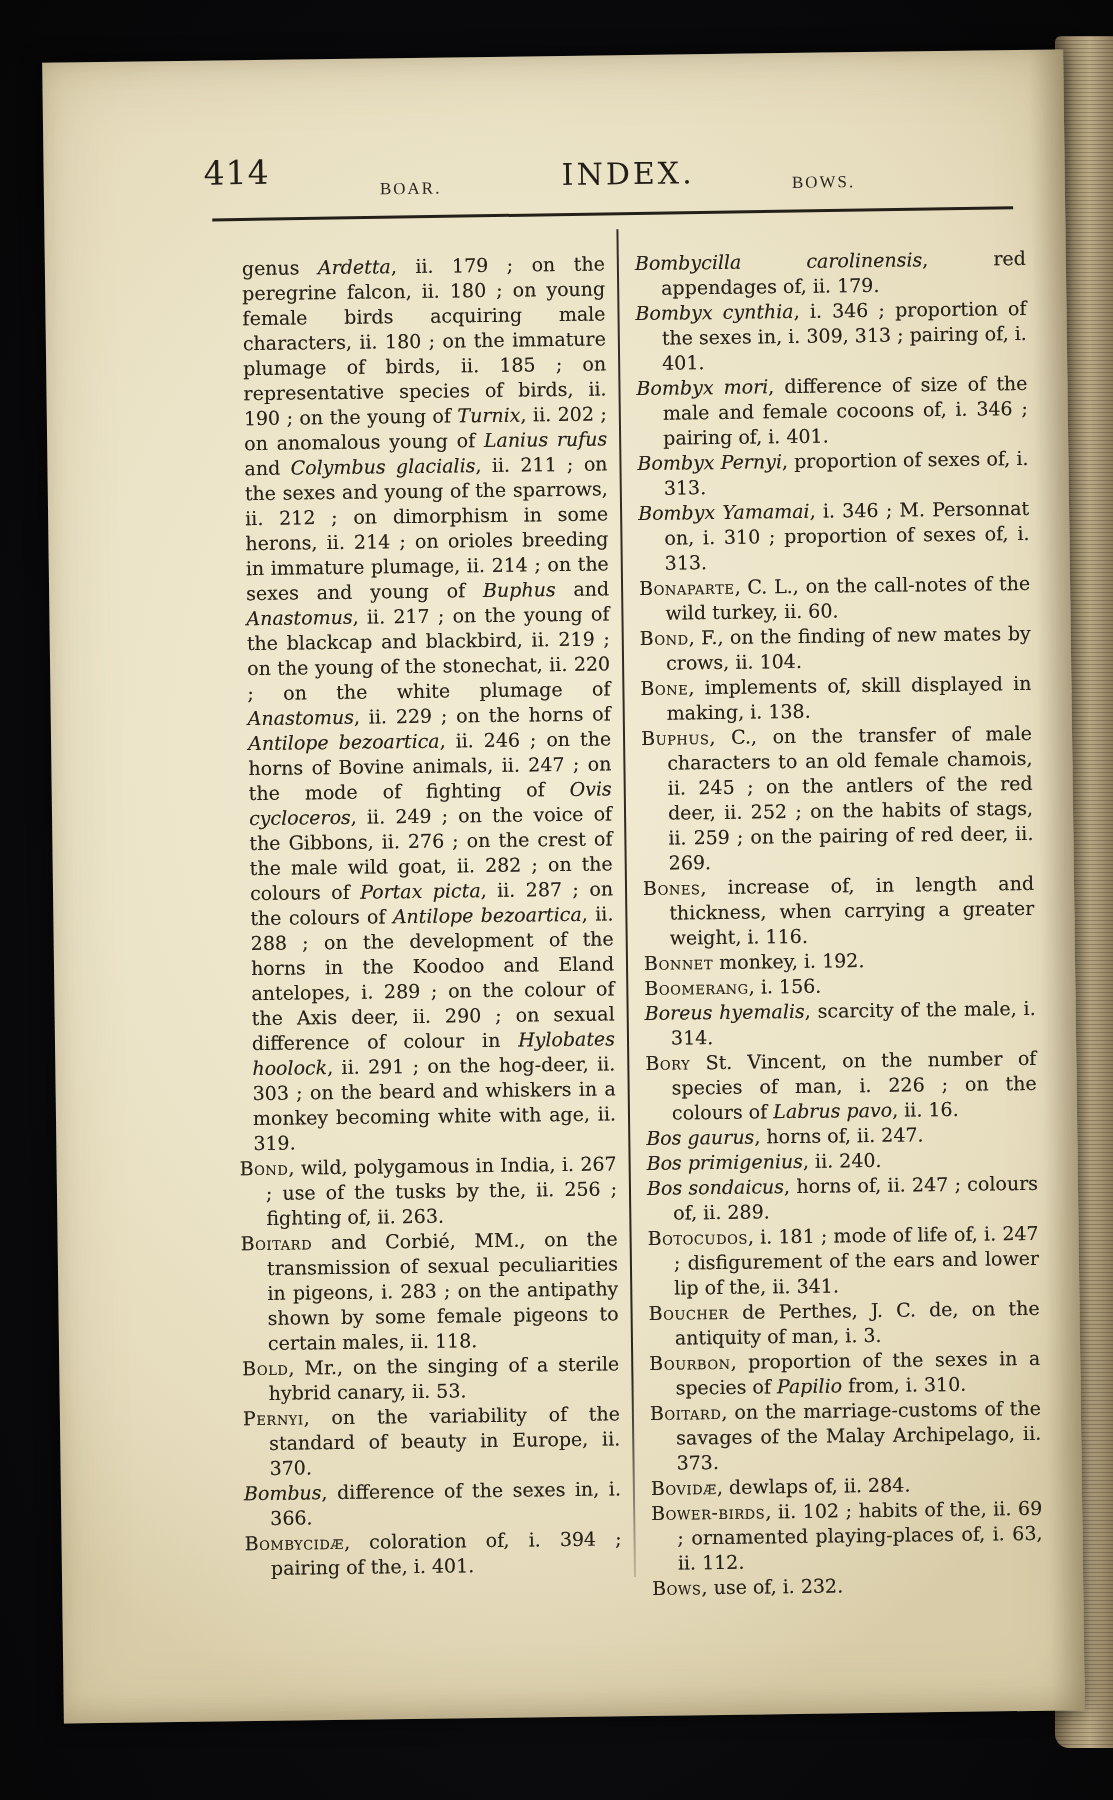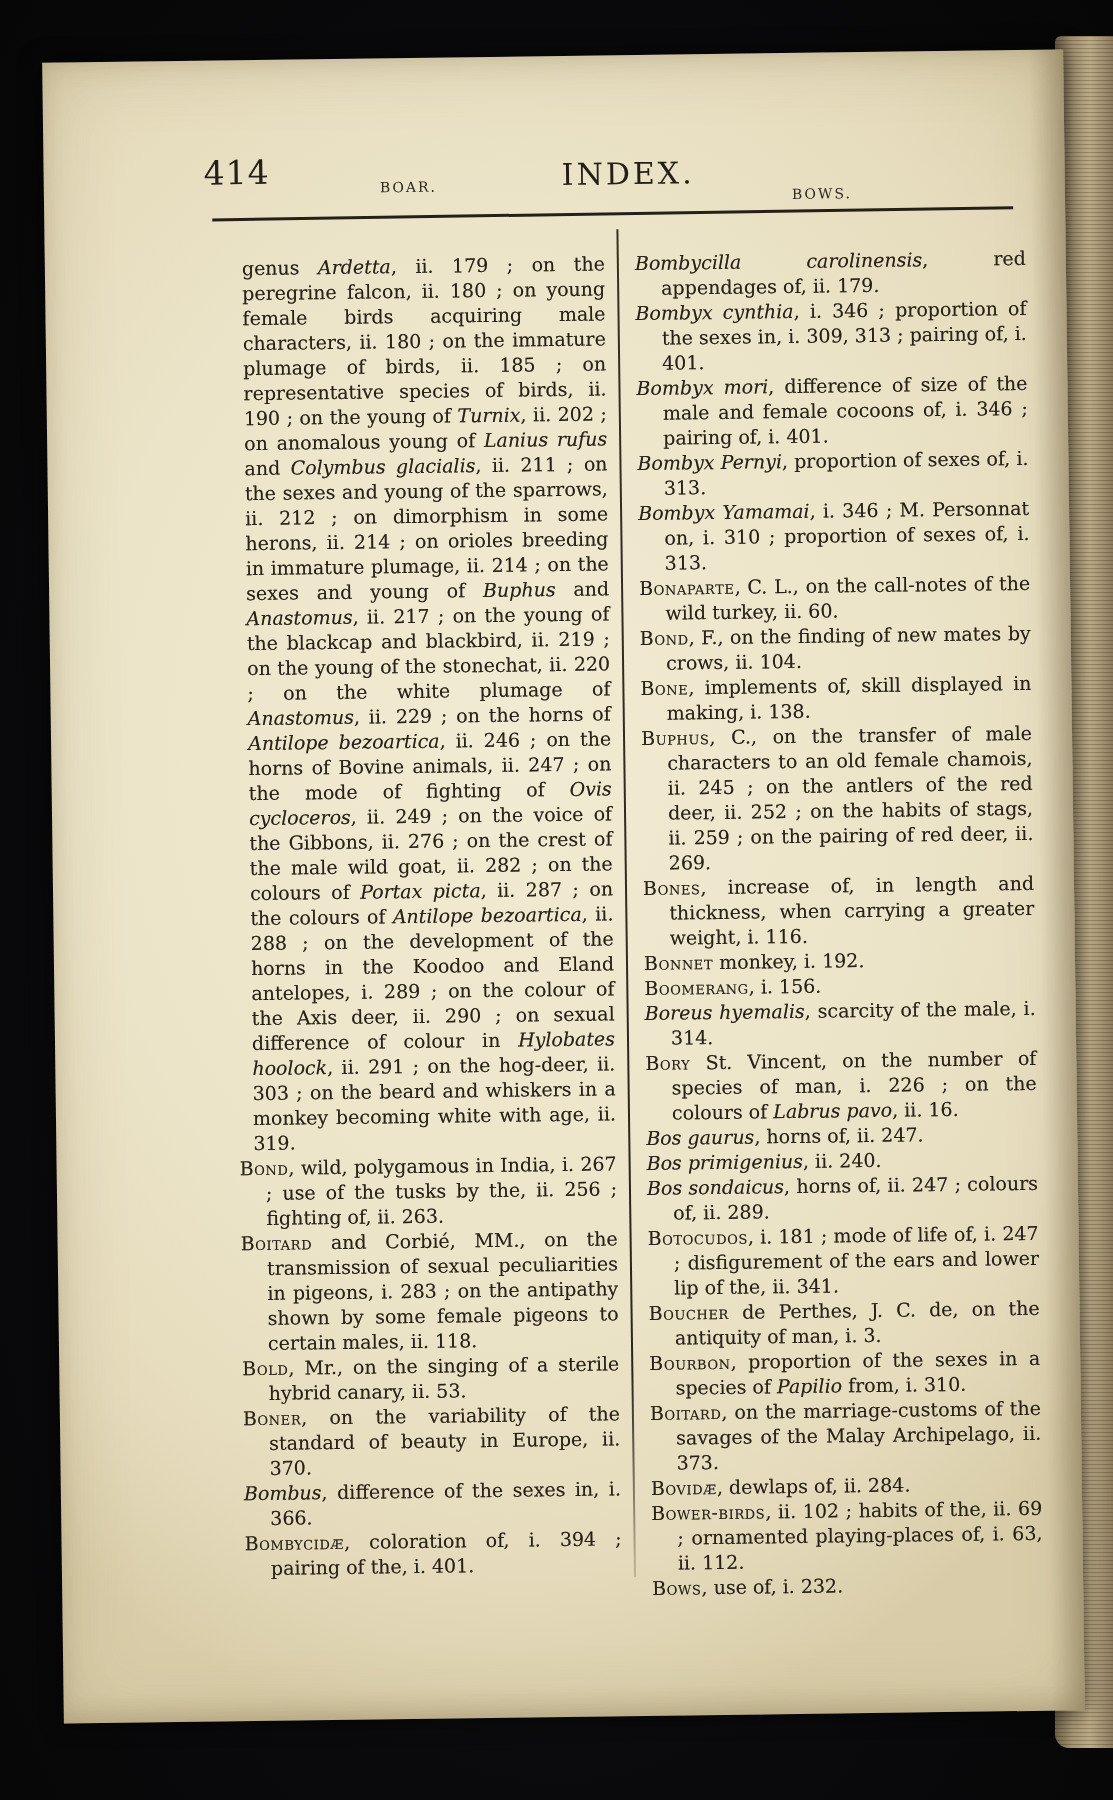--- a/index.html
+++ b/index.html
@@ -41,24 +41,24 @@
     content:""; position:absolute; right:0; top:0; width:34px; height:100%;
     background:linear-gradient(to right, rgba(90,75,48,0) 0%, rgba(90,75,48,0.22) 100%);
     pointer-events:none;
   }
 
   .page-number {
     position:absolute; left:160px; top:96px;
     font-size:33px; line-height:1; color:#231e18; letter-spacing:1px;
   }
   .running-head {
-    font-size:14px; line-height:1; letter-spacing:2px; color:#2c2620;
+    font-size:17px; line-height:1; letter-spacing:2px; color:#2c2620;font-family:Liberation Serif, serif;
   }
   .running-head.left  { position:absolute; left:336px; top:122px; }
-  .running-head.right { position:absolute; left:748px; top:134px; }
+  .running-head.right { position:absolute; left:748px; top:121px; }
   .page-title {
     position:absolute; left:518px; top:104px;
     font-size:30px; line-height:1; letter-spacing:3px; color:#231e18;
   }
   .header-rule {
     position:absolute; left:168px; top:157px; width:801px; height:2.5px;
     background:#241f19; transform:rotate(-0.12deg);
   }
 
   .column {
@@ -95,21 +95,21 @@
   <div class="running-head right">BOWS.</div>
   <div class="header-rule"></div>
 
   <div class="column-divider"></div>
 
   <div class="column left">
       <div class="entry continuation"><span class="seg-r">genus </span><span class="seg-i">Ardetta</span><span class="seg-r">, ii. 179 ; on the peregrine falcon, ii. 180 ; on young female birds acquiring male characters, ii. 180 ; on the immature plumage of birds, ii. 185 ; on representative species of birds, ii. 190 ; on the young of </span><span class="seg-i">Turnix</span><span class="seg-r">, ii. 202 ; on anomalous young of </span><span class="seg-i">Lanius rufus</span><span class="seg-r"> and </span><span class="seg-i">Colymbus glacialis</span><span class="seg-r">, ii. 211 ; on the sexes and young of the sparrows, ii. 212 ; on dimorphism in some herons, ii. 214 ; on orioles breeding in immature plumage, ii. 214 ; on the sexes and young of </span><span class="seg-i">Buphus</span><span class="seg-r"> and </span><span class="seg-i">Anastomus</span><span class="seg-r">, ii. 217 ; on the young of the blackcap and blackbird, ii. 219 ; on the young of the stonechat, ii. 220 ; on the white plumage of </span><span class="seg-i">Anastomus</span><span class="seg-r">, ii. 229 ; on the horns of </span><span class="seg-i">Antilope bezoartica</span><span class="seg-r">, ii. 246 ; on the horns of Bovine animals, ii. 247 ; on the mode of fighting of </span><span class="seg-i">Ovis cycloceros</span><span class="seg-r">, ii. 249 ; on the voice of the Gibbons, ii. 276 ; on the crest of the male wild goat, ii. 282 ; on the colours of </span><span class="seg-i">Portax picta</span><span class="seg-r">, ii. 287 ; on the colours of </span><span class="seg-i">Antilope bezoartica</span><span class="seg-r">, ii. 288 ; on the development of the horns in the Koodoo and Eland antelopes, i. 289 ; on the colour of the Axis deer, ii. 290 ; on sexual difference of colour in </span><span class="seg-i">Hylobates hoolock</span><span class="seg-r">, ii. 291 ; on the hog-deer, ii. 303 ; on the beard and whiskers in a monkey becoming white with age, ii. 319.</span></div>
       <div class="entry"><span class="seg-sc">Bond</span><span class="seg-r">, wild, polygamous in India, i. 267 ; use of the tusks by the, ii. 256 ; fighting of, ii. 263.</span></div>
       <div class="entry"><span class="seg-sc">Boitard</span><span class="seg-r"> and Corbié, MM., on the transmission of sexual peculiarities in pigeons, i. 283 ; on the antipathy shown by some female pigeons to certain males, ii. 118.</span></div>
       <div class="entry"><span class="seg-sc">Bold</span><span class="seg-r">, Mr., on the singing of a sterile hybrid canary, ii. 53.</span></div>
-      <div class="entry"><span class="seg-sc">Boner</span><span class="seg-r">, on the variability of the standard of beauty in Europe, ii. 370.</span></div>
+      <div class="entry"><span class="seg-sc">Pernyi</span><span class="seg-r">, on the variability of the standard of beauty in Europe, ii. 370.</span></div>
       <div class="entry"><span class="seg-i">Bombus</span><span class="seg-r">, difference of the sexes in, i. 366.</span></div>
       <div class="entry"><span class="seg-sc">Bombycidæ</span><span class="seg-r">, coloration of, i. 394 ; pairing of the, i. 401.</span></div>
     </div>
   <div class="column right">
       <div class="entry"><span class="seg-i">Bombycilla carolinensis</span><span class="seg-r">, red appendages of, ii. 179.</span></div>
       <div class="entry"><span class="seg-i">Bombyx cynthia</span><span class="seg-r">, i. 346 ; proportion of the sexes in, i. 309, 313 ; pairing of, i. 401.</span></div>
       <div class="entry"><span class="seg-i">Bombyx mori</span><span class="seg-r">, difference of size of the male and female cocoons of, i. 346 ; pairing of, i. 401.</span></div>
       <div class="entry"><span class="seg-i">Bombyx Pernyi</span><span class="seg-r">, proportion of sexes of, i. 313.</span></div>
       <div class="entry"><span class="seg-i">Bombyx Yamamai</span><span class="seg-r">, i. 346 ; M. Personnat on, i. 310 ; proportion of sexes of, i. 313.</span></div>
       <div class="entry"><span class="seg-sc">Bonaparte</span><span class="seg-r">, C. L., on the call-notes of the wild turkey, ii. 60.</span></div>

